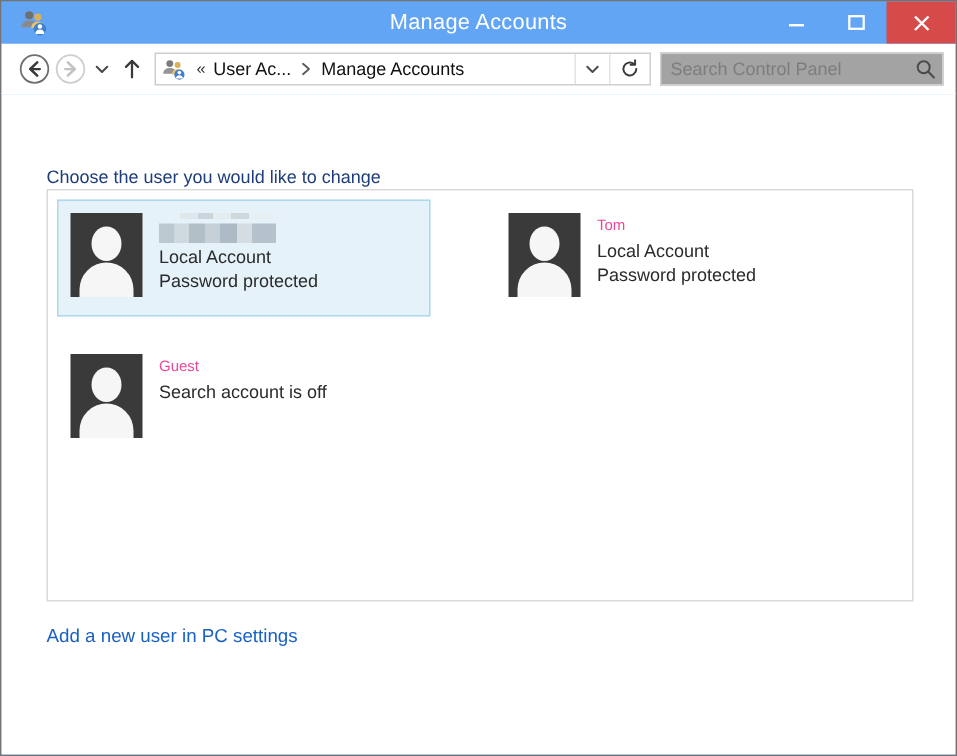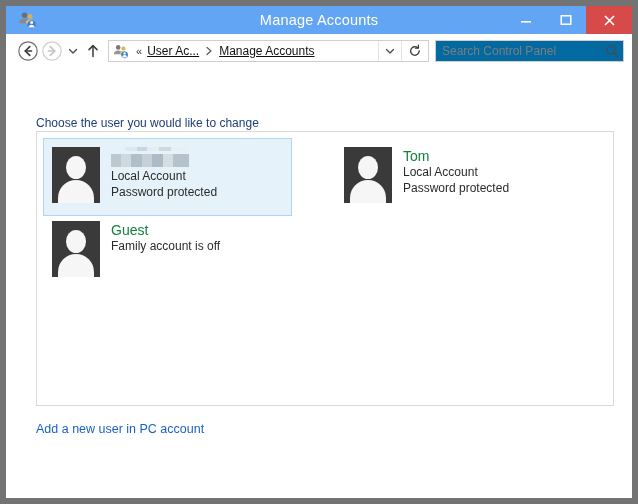--- a/index.html
+++ b/index.html
@@ -16,21 +16,21 @@
   }
 
   
   .window {
     position: absolute;
     left: 0; top: 0;
     width: 638px;
     height: 504px;
     box-sizing: border-box;
     background: #63a5f5;
-    border: 6px solid #737373;
+    border: 1px solid #737373;
     display: flex;
     flex-direction: column;
   }
 
   
   .titlebar {
     height: 28px;
     flex: 0 0 28px;
     position: relative;
     background: #63a5f5;
@@ -112,21 +112,20 @@
     color: #333;
     padding: 0 3px;
     flex: 0 0 auto;
   }
   .crumb {
     font-size: 12px;
     color: #111;
     white-space: nowrap;
     padding: 0 2px;
     flex: 0 0 auto;
-    text-decoration: underline;
   }
   .crumb-sep {
     flex: 0 0 auto;
     padding: 0 4px;
     display: flex;
     align-items: center;
   }
   .addr-spacer { flex: 1 1 auto; }
   .addr-chevron {
     width: 22px; height: 20px;
@@ -139,21 +138,21 @@
     display: flex; align-items: center; justify-content: center;
     flex: 0 0 auto;
     border-left: 1px solid #e3e3e3;
   }
 
   .searchbox {
     flex: 0 0 188px;
     height: 22px;
     margin-left: 6px;
     border: 1px solid #cfcfcf;
-    background: #0369a1;
+    background: #a3a3a3;
     display: flex;
     align-items: center;
     box-sizing: border-box;
   }
   .searchbox input {
     flex: 1 1 auto;
     border: none;
     outline: none;
     font-family: "Liberation Sans", sans-serif;
     font-size: 12px;
@@ -208,21 +207,21 @@
     padding: 7px 8px;
     border: 1px solid transparent;
     background: transparent;
   }
   .tile.selected {
     background: #e6f2fa;
     border: 1px solid #aed6ec;
   }
   .tile-1 { left: 6px;   top: 6px;  width: 249px; height: 78px; }
   .tile-2 { left: 298px; top: 6px;  width: 249px; height: 78px; }
-  .tile-3 { left: 6px;   top: 80px; width: 249px; height: 78px; }
+  .tile-3 { left: 6px;   top: 100px; width: 249px; height: 78px; }
 
   .avatar {
     width: 48px; height: 56px;
     flex: 0 0 48px;
     background: #3a3a3a;
     position: relative;
     overflow: hidden;
     margin-top: 1px;
   }
   .avatar .head {
@@ -243,22 +242,22 @@
     background: #f6f6f6;
     border-radius: 18px 18px 0 0;
   }
 
   .tile-info {
     margin-left: 11px;
     padding-top: 1px;
     min-width: 0;
   }
   .acct-name {
-    font-size: 14px;
-    color: #15803d;
+    font-size: 10px;
+    color: #ec4899;
     line-height: 18px;
     white-space: nowrap;
   }
   .acct-line {
     font-size: 12px;
     color: #2b2b2b;
     line-height: 15.5px;
     white-space: nowrap;
   }
 
@@ -469,27 +468,27 @@
           </div>
         </div>
 
         <div class="tile tile-3">
           <span class="avatar">
             <span class="head"></span>
               <span class="body"></span>
           </span>
           <div class="tile-info">
             <div class="acct-name">Guest</div>
-            <div class="acct-line">Family account is off</div>
+            <div class="acct-line">Search account is off</div>
           </div>
         </div>
 
       </div>
     </div>
 
     <div class="links">
       <div class="link-row">
-        <span class="link-text">Add a new user in PC account</span>
+        <span class="link-text">Add a new user in PC settings</span>
       </div>
     </div>
 
   </div>
 </div>
 
 </body></html>

